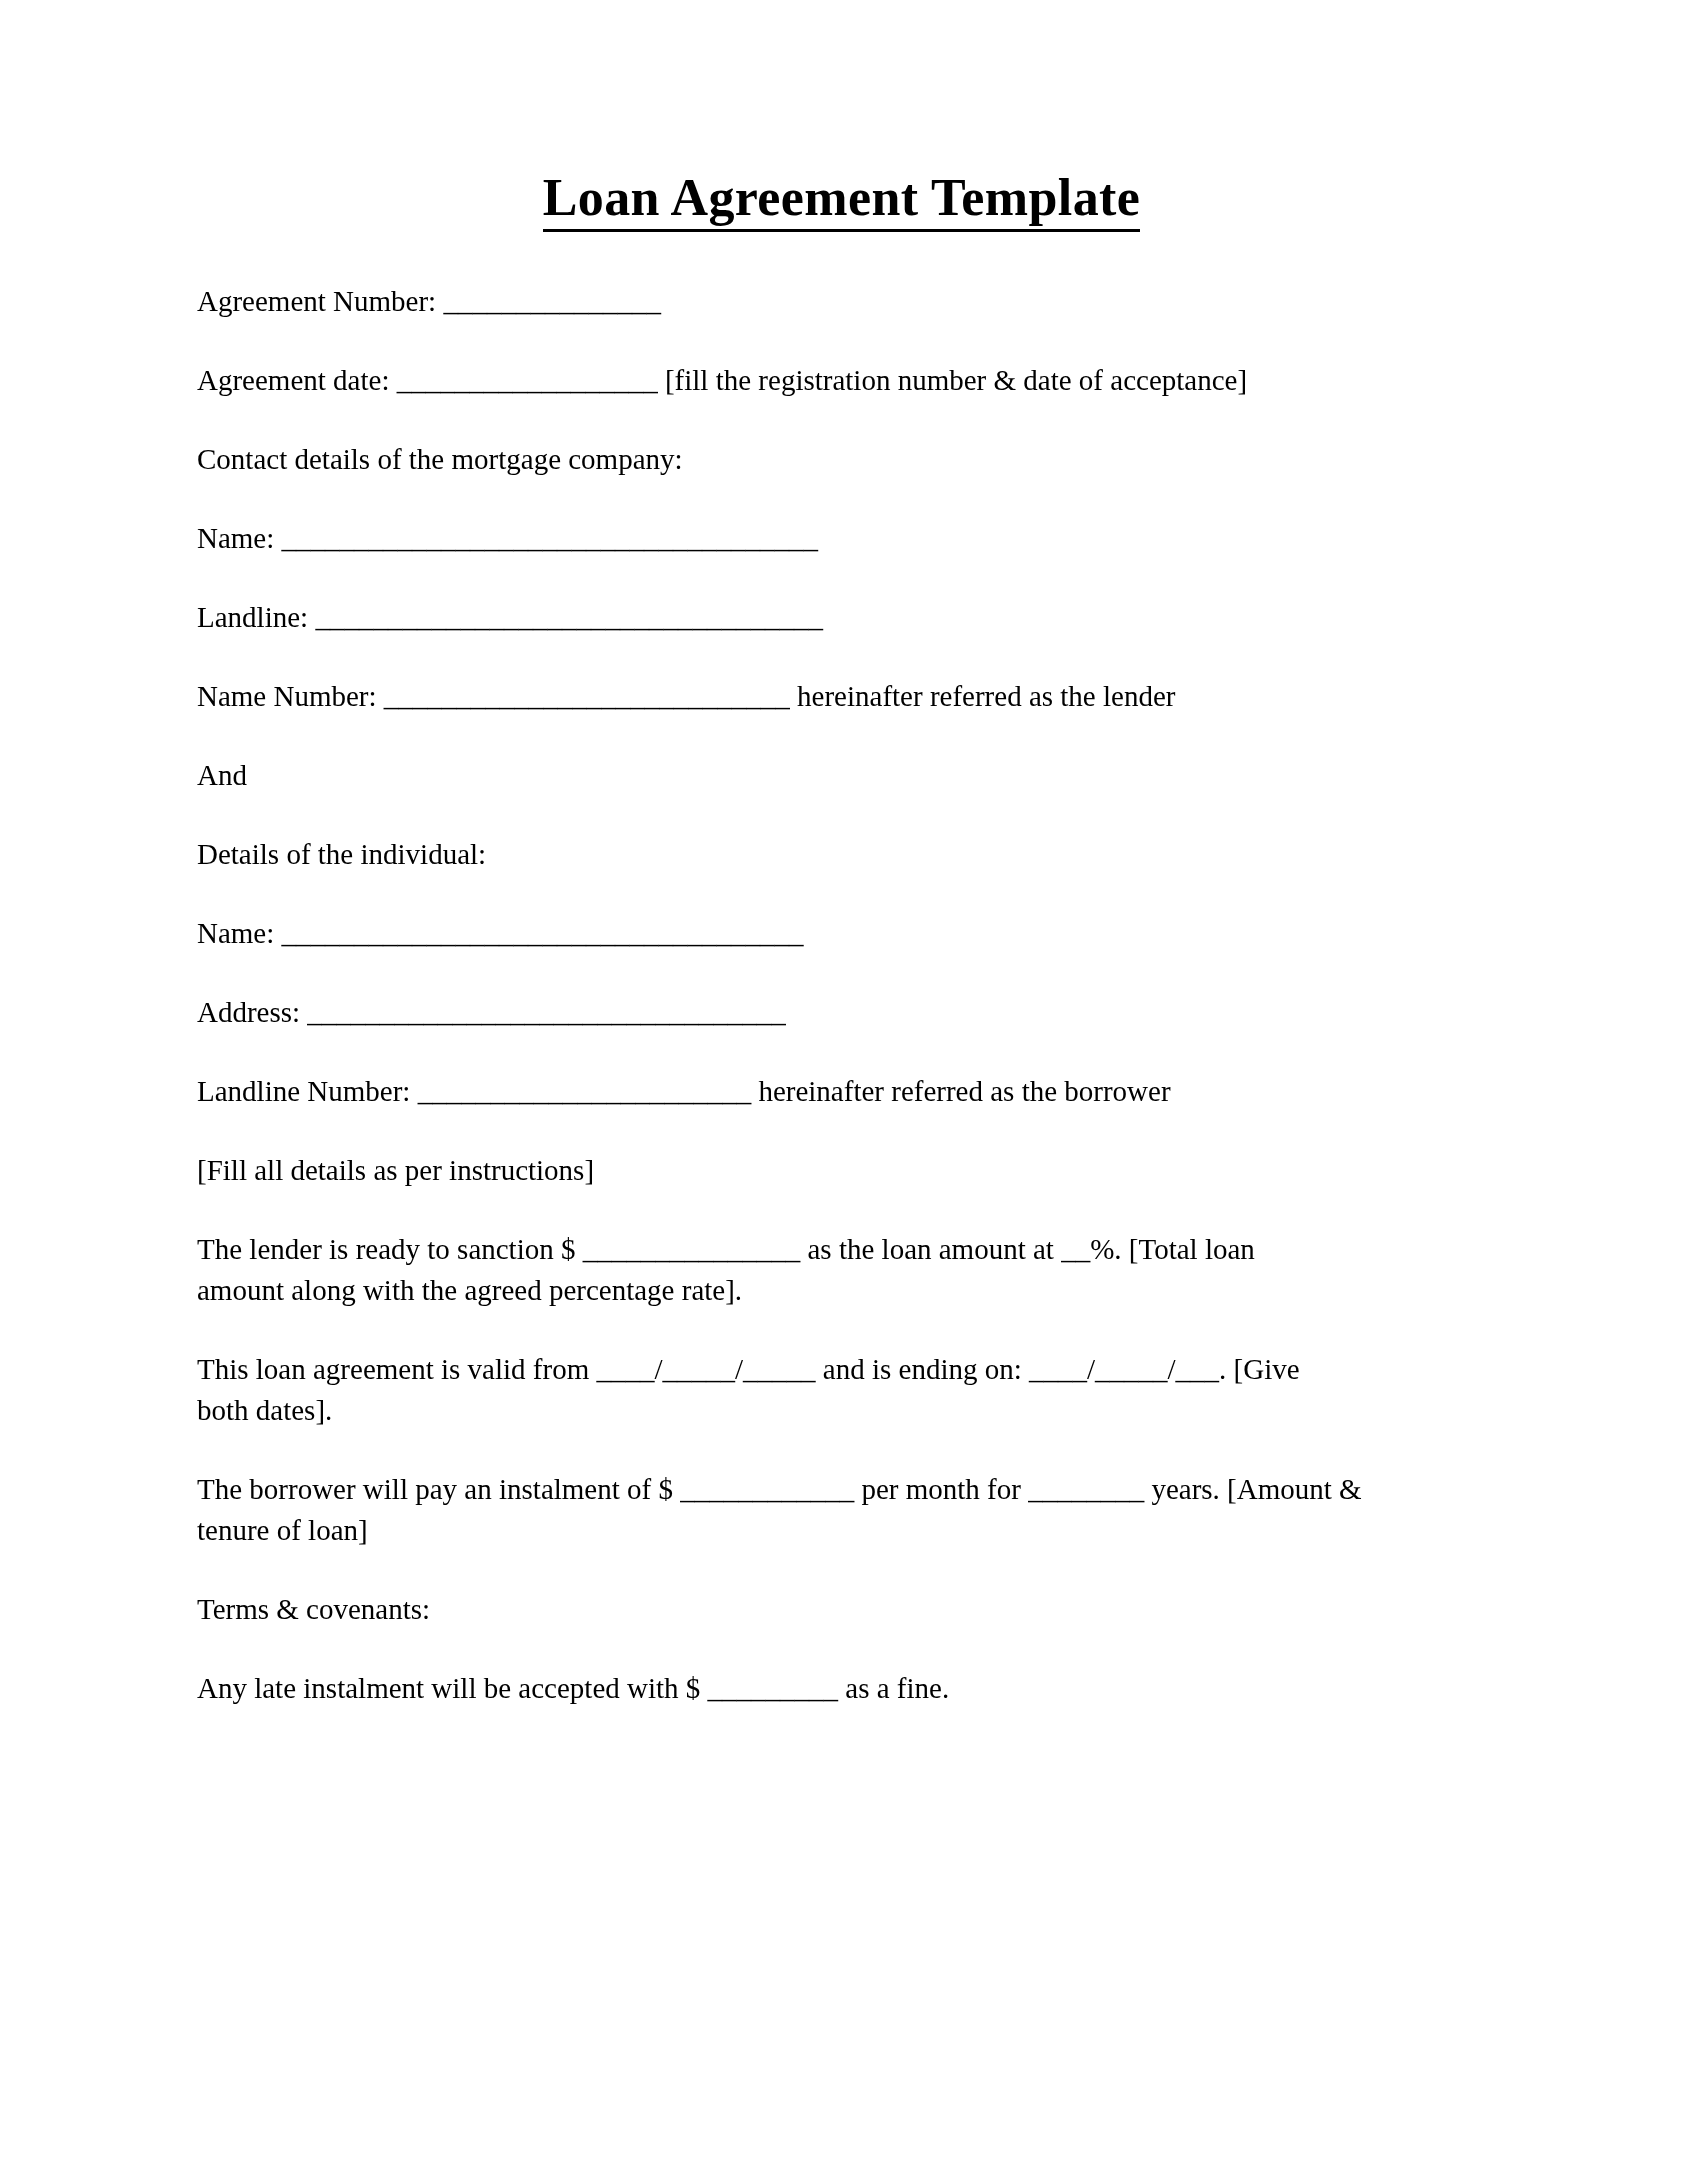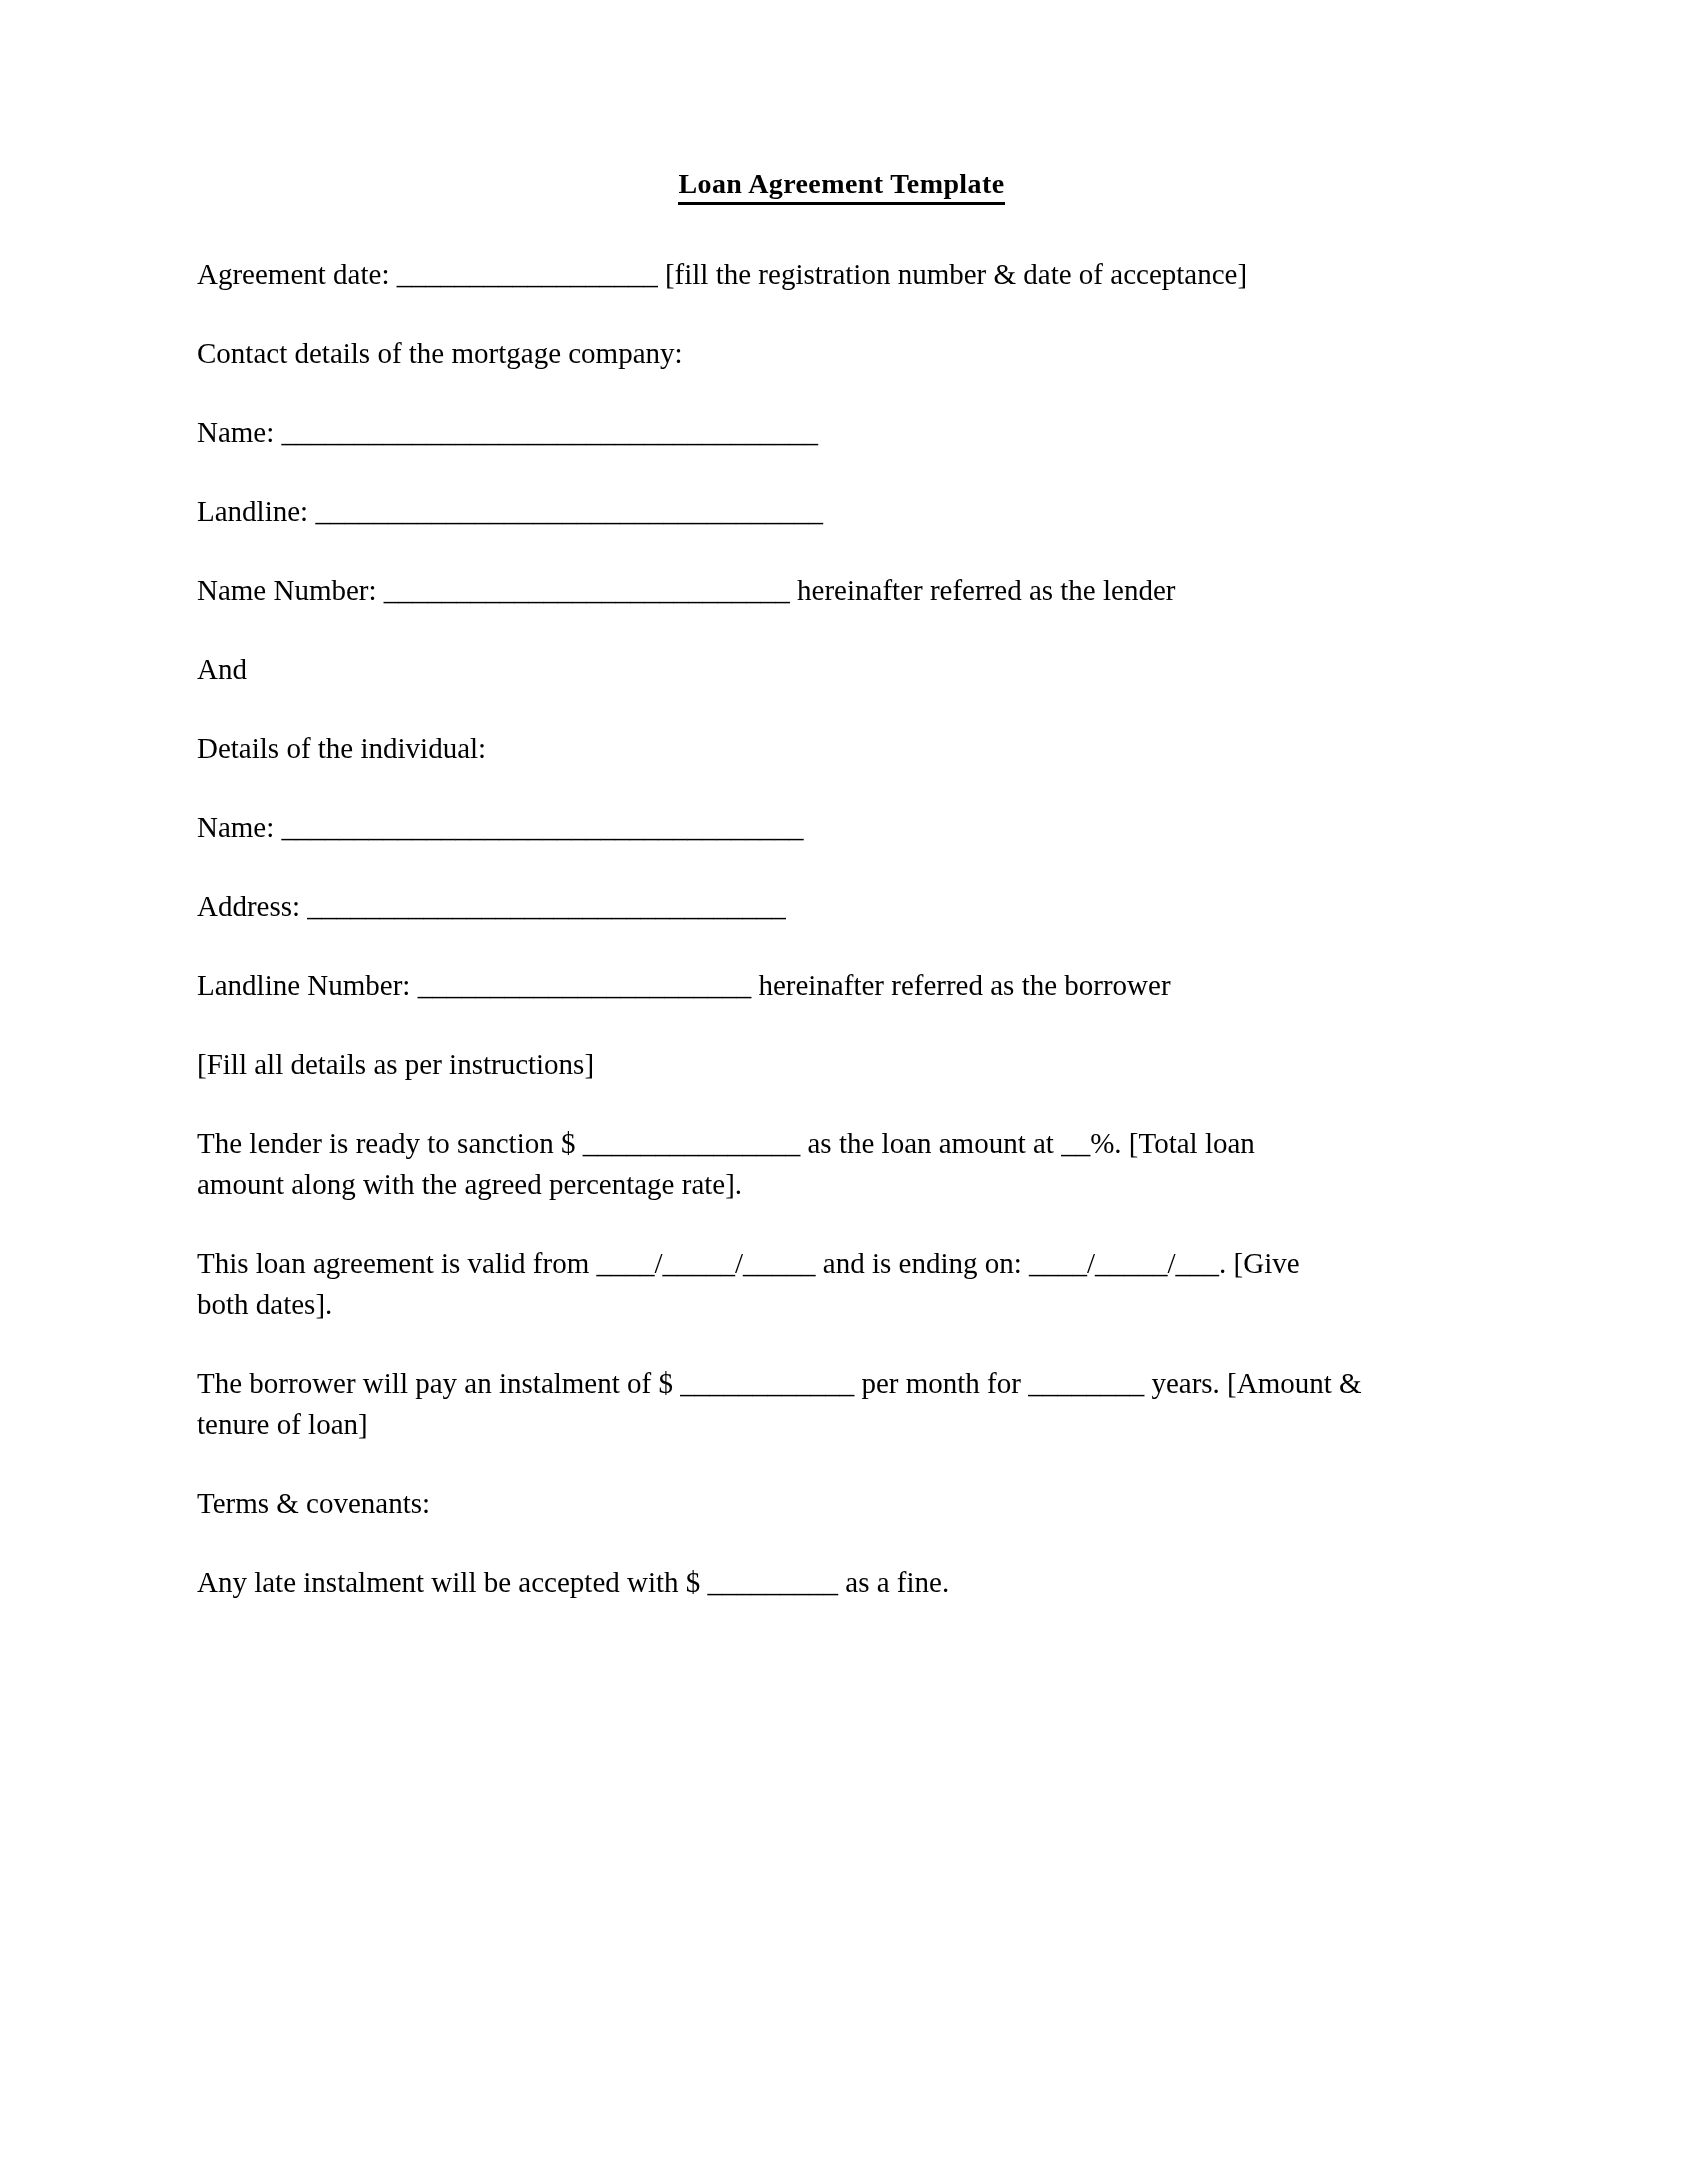--- a/index.html
+++ b/index.html
@@ -13,21 +13,21 @@
     height: 2184px;
     background: #ffffff;
     box-sizing: border-box;
     padding: 168px 201px 0 197px;
     font-family: "Liberation Serif", "DejaVu Serif", serif;
     color: #000000;
     overflow: hidden;
   }
   .doc-title {
     text-align: center;
-    font-size: 28px;
+    font-size: 52px;
     font-weight: bold;
     letter-spacing: 0.4px;
     margin: 0 0 54px 0;
   }
   .doc-title .title-underline {
     border-bottom: 3.5px solid #000000;
     padding-bottom: 2.6px;
   }
   .doc-body p.para {
     font-size: 29px;
@@ -35,20 +35,21 @@
     margin: 0 0 38px 0;
     white-space: nowrap;
   }
 </style>
 </head>
 <body>
 
 <div class="page">
   <h1 class="doc-title"><span class="title-underline">Loan Agreement Template</span></h1>
   <main class="doc-body">
+      <p class="para"><span>Agreement Number: _______________</span></p>
       <p class="para"><span>Agreement date: __________________ [fill the registration number &amp; date of acceptance]</span></p>
       <p class="para"><span>Contact details of the mortgage company:</span></p>
       <p class="para"><span>Name: _____________________________________</span></p>
       <p class="para"><span>Landline: ___________________________________</span></p>
       <p class="para"><span>Name Number: ____________________________ hereinafter referred as the lender</span></p>
       <p class="para"><span>And</span></p>
       <p class="para"><span>Details of the individual:</span></p>
       <p class="para"><span>Name: ____________________________________</span></p>
       <p class="para"><span>Address: _________________________________</span></p>
       <p class="para"><span>Landline Number: _______________________ hereinafter referred as the borrower</span></p>

